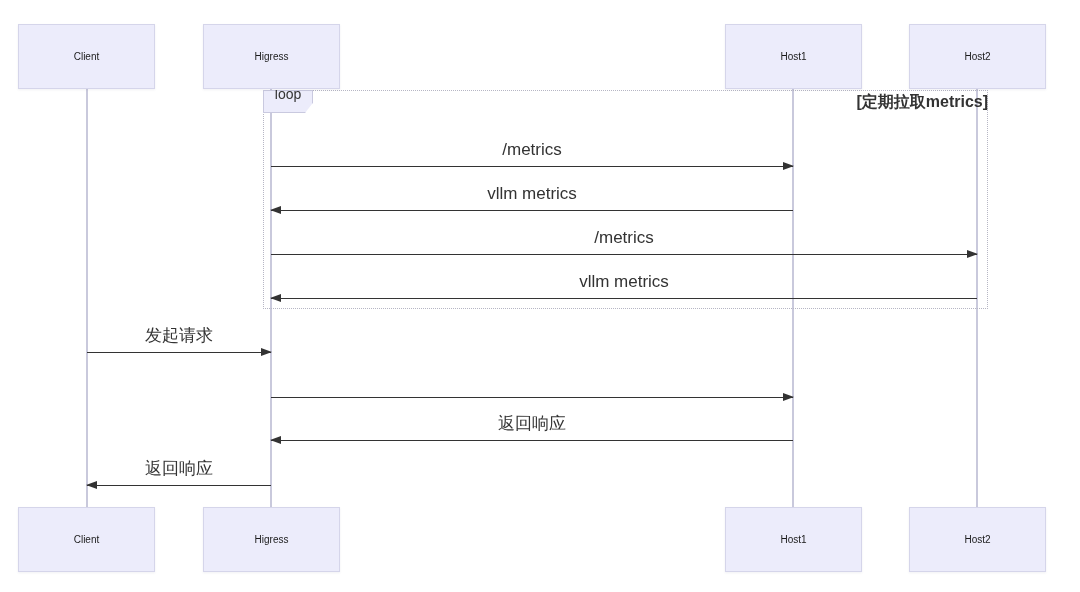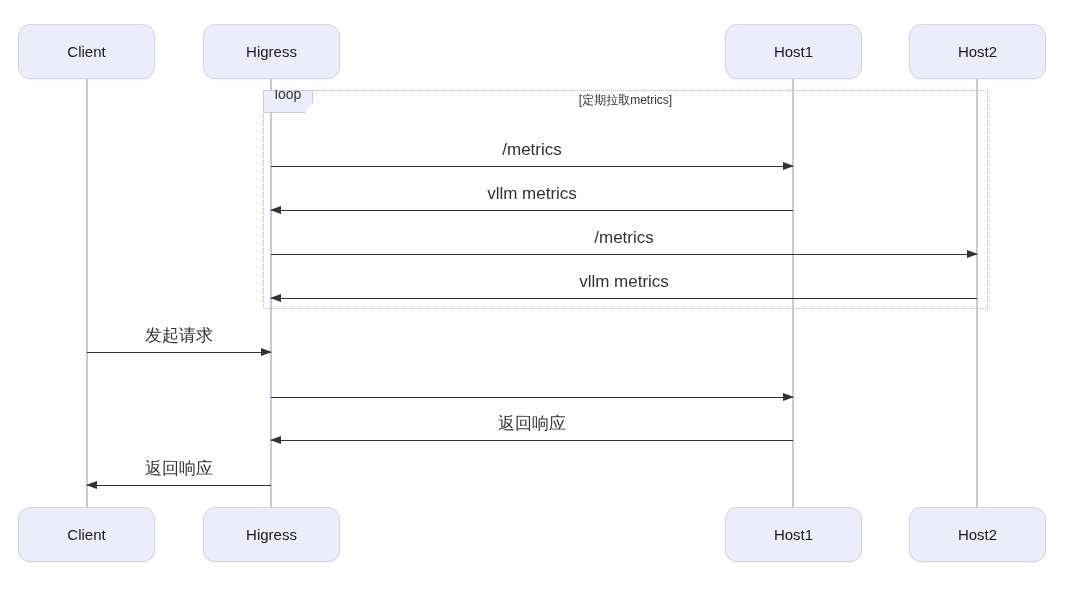--- a/index.html
+++ b/index.html
@@ -15,46 +15,46 @@
   html,body{margin:0;padding:0;background:#ffffff;}
   .stage{
     position:relative;width:1080px;height:592px;background:#ffffff;overflow:hidden;
     font-family:"Liberation Sans","DejaVu Sans",sans-serif;color:var(--text);
   }
   .lifeline{
     position:absolute;top:79px;height:428px;width:1.5px;
     background:var(--lifeline);
   }
   .actor{
-    position:absolute;width:137px;height:55px;
+    position:absolute;width:137px;height:65px;
     background:var(--actor-fill);
     border:1px solid var(--actor-border);
-    border-radius:12px;
+    border-radius:0;
     box-shadow:0 1px 2px rgba(80,80,120,0.08);
     display:flex;align-items:center;justify-content:center;
-    font-size:15px;color:#1a1a1a;
+    font-size:10px;color:#1a1a1a;
     box-sizing:border-box;
   }
   .loop-frame{
     position:absolute;left:263px;top:90px;width:725px;height:219px;
     border:1px dotted var(--loop-border);
     box-sizing:border-box;
   }
   .loop-label{
     position:absolute;left:263px;top:90px;width:50px;height:23px;
     background:var(--loop-label-fill);
     border:1px solid var(--loop-label-border);
     box-sizing:border-box;
     clip-path:polygon(0 0,100% 0,100% 55%,84% 100%,0 100%);
     display:flex;align-items:center;justify-content:center;
     font-size:14px;padding-bottom:16px;
   }
   .loop-condition{
     position:absolute;left:263px;top:92px;width:725px;
-    text-align:center;font-size:12px;font-weight:400;
+    text-align:right;font-size:16px;font-weight:700;
   }
   .msg-label{
     position:absolute;height:20px;line-height:20px;
     text-align:center;font-size:17px;white-space:nowrap;
   }
   .msg-line{
     position:absolute;height:0;border-top:1.5px solid var(--message-line);
   }
   .arrowhead{
     position:absolute;top:-5px;width:0;height:0;display:block;

